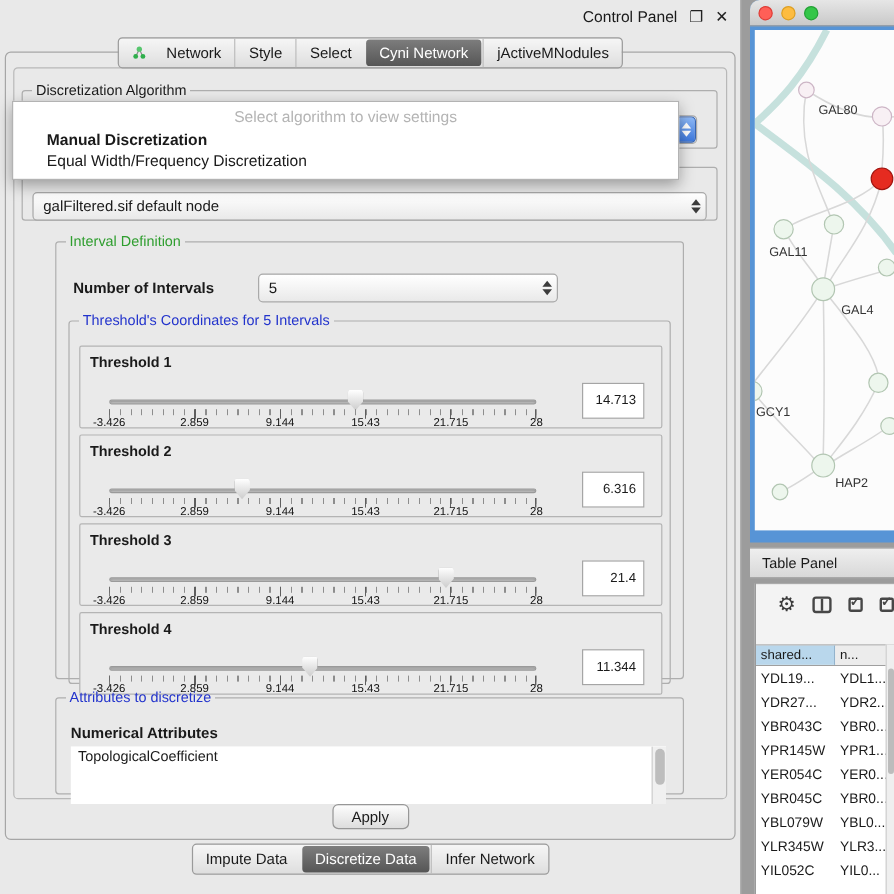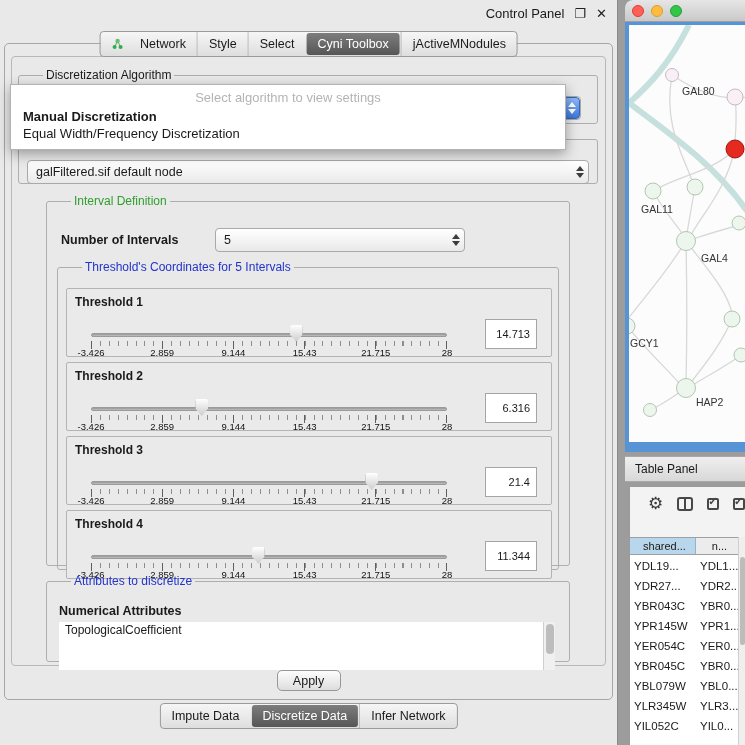--- a/index.html
+++ b/index.html
@@ -26,21 +26,21 @@
     border:1px solid #9a9a9a; border-radius:4px; font-size:12.5px; z-index:3; }
   .tabstrip.top { top:31px; }
   .tabstrip.bottom { top:703px; }
   .tab { padding:4px 11px; display:flex; align-items:center; gap:17px; color:#1a1a1a;
     border-left:1px solid #bdbdbd; white-space:nowrap; cursor:default; }
   .tab:first-child { border-left:none; }
   .tab.selected { background:linear-gradient(#7d7d7d,#565656); color:#fff;
     border-radius:3px; margin:1px; border-left:none; }
   
   fieldset { position:absolute; border:1px solid #aeaeae; border-radius:3px; }
-  legend { font-size:12px; margin-left:24px; padding:0 3px; }
+  legend { font-size:12px; margin-left:8px; padding:0 3px; }
   legend.green { color:#2f9e2f; }
   legend.blue { color:#2233cc; }
   .fs-algo { left:18px; top:68px; width:580px; height:56px; }
   .fs-table { left:18px; top:132px; width:580px; height:52px; }
   .fs-interval { left:46px; top:194px; width:524px; height:372px; }
   .fs-thresholds { left:10px; top:52px; width:502px; height:310px; }
   .fs-attrs { left:46px; top:574px; width:524px; height:88px; }
   
   .combo { position:absolute; height:24px; background:linear-gradient(#ffffff,#e9e9e9);
     border:1px solid #a9a9a9; border-radius:4px; display:flex; align-items:center;
@@ -51,21 +51,21 @@
     border-right:4px solid transparent; }
   .stepper .up { border-bottom:5px solid #3c3c3c; }
   .stepper .dn { border-top:5px solid #3c3c3c; }
   .stepper.blue { background:linear-gradient(#8db9f8,#3d78dd); border-radius:4px;
     border:1px solid #3565b5; height:22px; }
   .stepper.blue .up { border-bottom-color:#fff; }
   .stepper.blue .dn { border-top-color:#fff; }
   
   .algo-popup { position:absolute; left:10px; top:84px; width:556px; z-index:10;
     background:#fff; border:1px solid #b3b3b3; box-shadow:0 4px 12px rgba(0,0,0,.35);
-    font-size:13px; padding:4px 0 7px; }
+    font-size:13px; padding:4px 16px 7px; }
   .popup-prompt { text-align:center; color:#b4b4b4; padding:1px 0 3px; }
   .popup-item { padding:1px 12px; cursor:default; }
   .popup-item.bold { font-weight:bold; }
   
   .lbl-bold { position:absolute; font-size:12.5px; font-weight:bold; }
   .intervals-combo { left:168px; top:20px; width:250px; }
   
   .tbox { position:absolute; left:8px; width:486px; height:69px; background:#eaeaea;
     border:1px solid #b4b4b4; border-radius:2px; }
   .tbox .tlabel { position:absolute; left:8px; top:6px; font-size:12px; font-weight:bold; }
@@ -122,21 +122,21 @@
     display:flex; align-items:flex-start; padding:8px 0 0 18px; gap:14px; }
   .gear { font-size:17px; color:#3a3a3a; line-height:17px; cursor:default; }
   .col-icon { width:16px; height:14px; border:2px solid #474747; border-radius:3px;
     position:relative; margin-top:2px; cursor:default; }
   .col-icon::after { content:""; position:absolute; left:5px; top:0; bottom:0; width:2px; background:#474747; }
   .chk { width:12px; height:12px; border:2px solid #474747; border-radius:2px;
     position:relative; margin-top:3px; cursor:default; }
   .chk::after { content:"✓"; position:absolute; left:-1px; top:-5px; font-size:11px;
     font-weight:bold; color:#474747; }
   .tp-colhead { position:absolute; left:0; top:50px; right:0; height:18px; display:flex;
-    border-top:1px solid #9f9f9f; border-bottom:1px solid #9f9f9f; font-size:11px;text-align:center; }
+    border-top:1px solid #9f9f9f; border-bottom:1px solid #9f9f9f; font-size:11px; }
   .tp-colhead .c1 { width:66px; background:#b9d7ec; border-right:1px solid #93b3cc;
     padding:2px 0 0 4px; }
   .tp-colhead .c2 { width:43px; background:#ececec; padding:2px 0 0 4px; }
   .tp-rows { position:absolute; left:0; top:69px; right:7px; bottom:0; overflow:hidden;
     font-size:11.5px; }
   .trow { display:flex; height:20px; align-items:center; }
   .trow .c1 { width:66px; padding-left:4px; overflow:hidden; white-space:nowrap; }
   .trow .c2 { flex:1; padding-left:4px; overflow:hidden; white-space:nowrap; }
   .tp-scroll { position:absolute; right:0; top:50px; bottom:0; width:7px;
     background:#efefef; border-left:1px solid #cfcfcf; }
@@ -166,21 +166,21 @@
       </svg>
       <span>Network</span>
     </div>
     <div class="tab">
       <span>Style</span>
     </div>
     <div class="tab">
       <span>Select</span>
     </div>
     <div class="tab selected">
-      <span>Cyni Toolbox</span>
+      <span>Cyni Network</span>
     </div>
     <div class="tab">
       <span>jActiveMNodules</span>
     </div>
   </div>
 
   <fieldset class="fs-algo">
     <legend>Discretization Algorithm</legend>
     <div class="combo" style="left:8px; right:16px; top:14px;">
       <span class="stepper blue">

